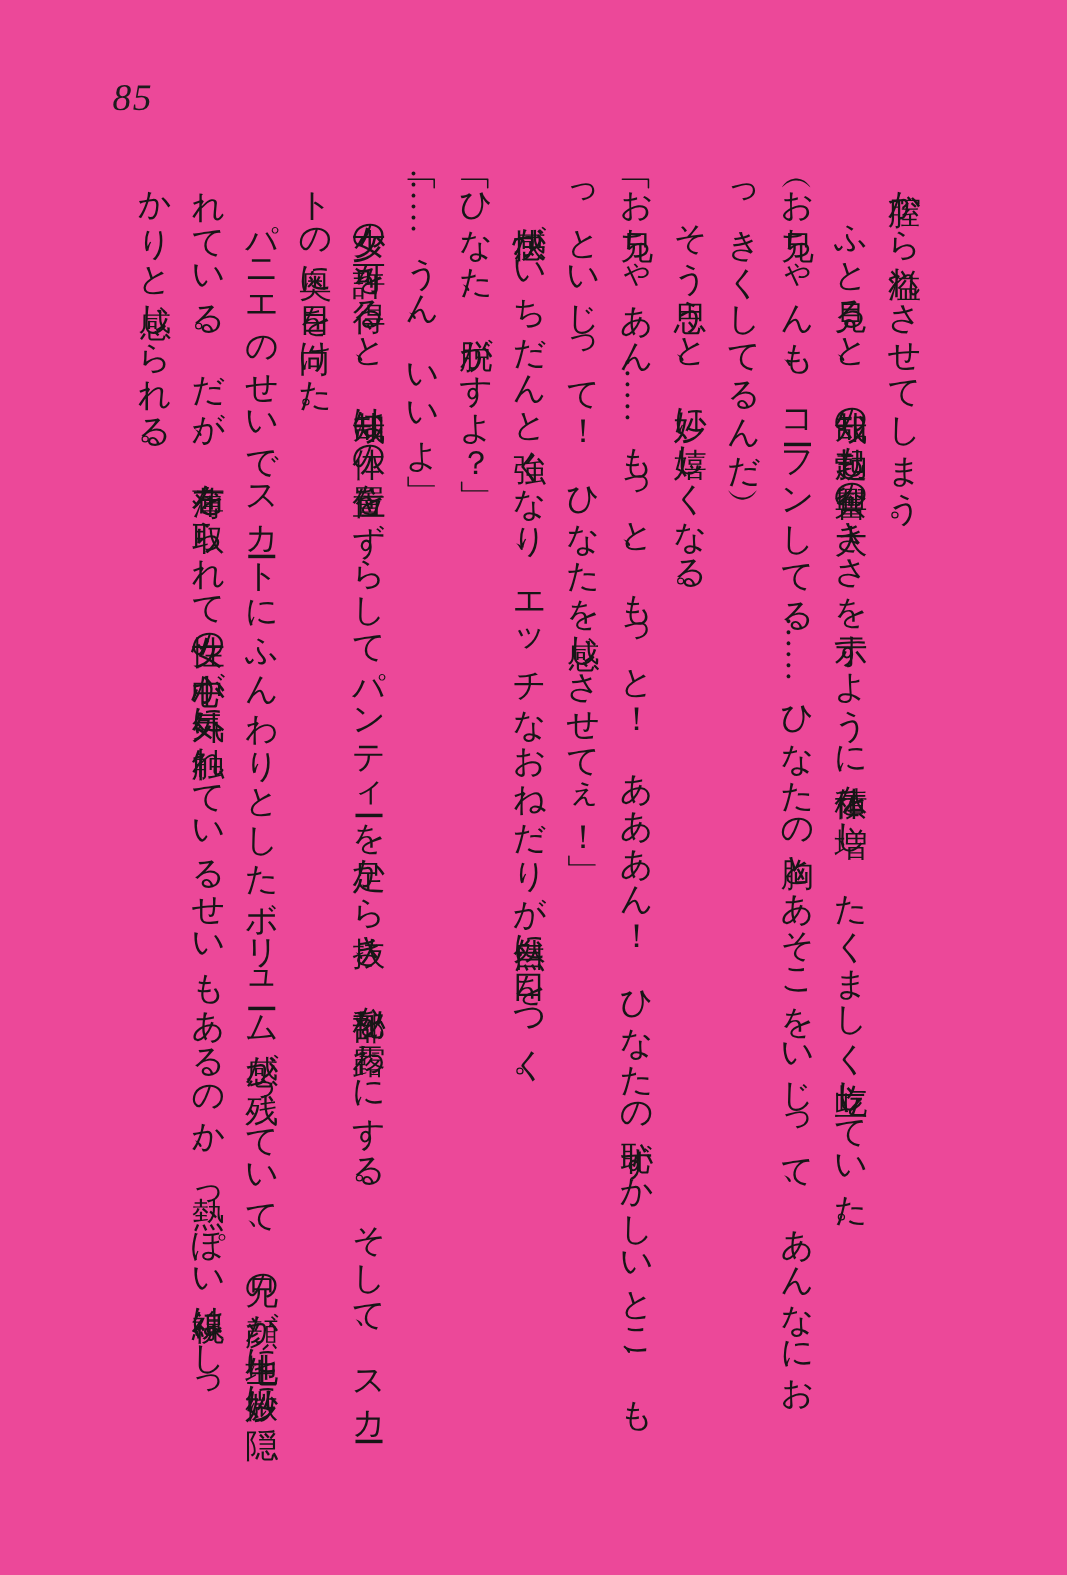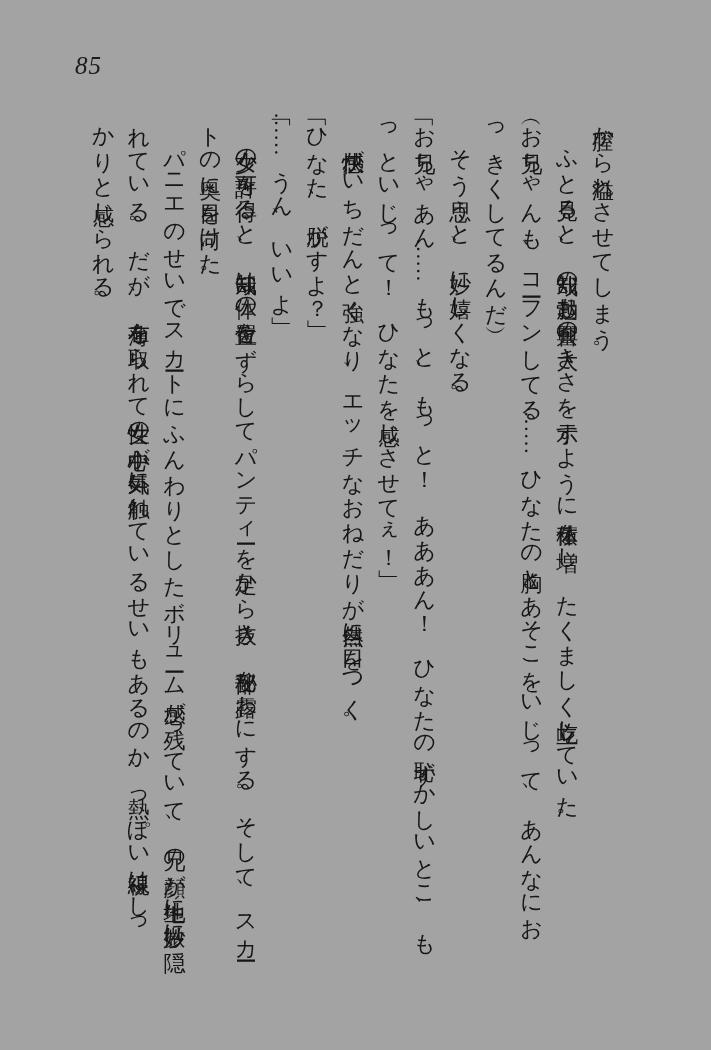--- a/index.html
+++ b/index.html
@@ -46,21 +46,21 @@
     margin: 0;
     padding: 0;
   }
   .page-text p.indent {
     text-indent: 1em;
   }
 </style>
 </head>
 <body>
 
-<div class="book-page" style="background: #a3a3a3;">
+<div class="book-page" style="background: #ec4899;">
   <span class="page-number">85</span>
   <div class="page-text" style="color: rgb(22, 22, 22);">
       <p>膣から溢れさせてしまう。</p>
       <p class="indent">ふと見ると、知哉の勃起も興奮の大きさを示すように体積を増し、たくましく屹立していた。</p>
       <p>（お兄ちゃんも、コーフンしてる……ひなたの胸とあそこをいじって、あんなにおっきくしてるんだ）</p>
       <p class="indent">そう思うと、妙に嬉しくなる。</p>
       <p>「お兄ちゃあん……もっと、もっと！　あああん！　ひなたの恥ずかしいとこ、もっといじって！　ひなたを感じさせてぇ！」</p>
       <p class="indent">快感がいちだんと強くなり、エッチなおねだりが自然に口をつく。</p>
       <p>「ひなた、脱がすよ？」</p>
       <p>「……うん、いいよ」</p>

